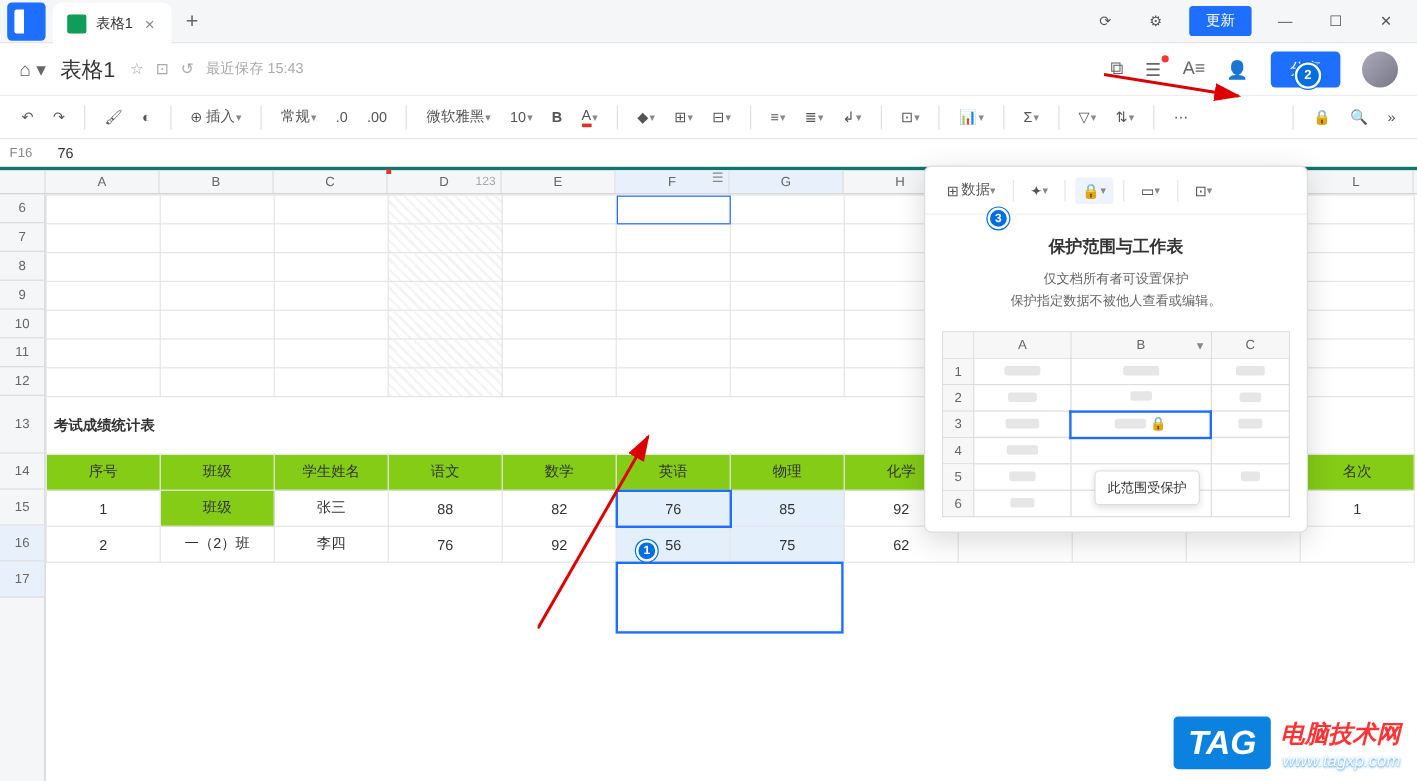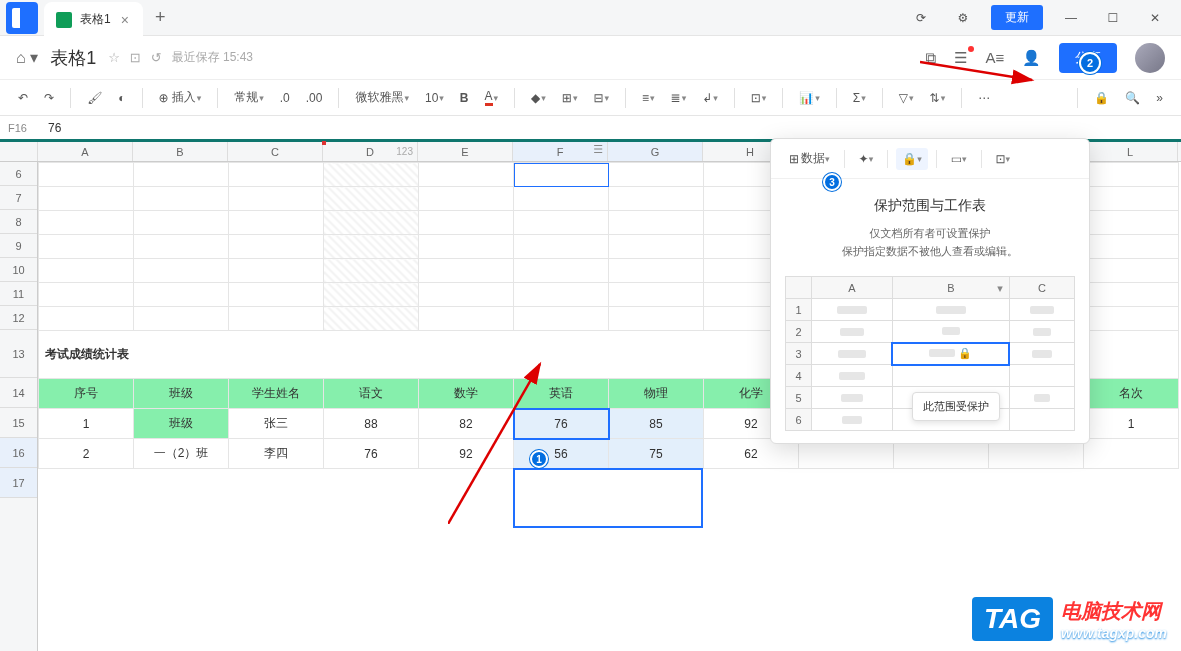--- a/index.html
+++ b/index.html
@@ -50,36 +50,36 @@
     .row-headers { width: 38px; background: #f5f6f7; border-right: 1px solid #ccc; }
     .row-h { height: 24px; text-align: center; font-size: 11px; color: #666; border-bottom: 1px solid #ddd; line-height: 24px; }
     .row-h.tall { height: 48px; line-height: 48px; }
     .row-h.sel { background: #e8f0fb; }
 
     .grid { position: relative; }
     table.sheet { border-collapse: collapse; }
     table.sheet td { width: 95px; height: 24px; border: 1px solid #e5e5e5; font-size: 12px; text-align: center; }
     .title-cell { font-size: 22px; font-weight: bold; text-align: left !important; padding-left: 6px; }
     .hatch { background: repeating-linear-gradient(45deg,#f3f3f3 0,#f3f3f3 2px,#fff 2px,#fff 6px); }
-    .head-y { background: #86efac; font-weight: 500; }
+    .head-y { background: #84cc16; font-weight: 500; }
     .sel-cell { background: #e3effb; }
     .sel-border { outline: 2px solid #1e6fff; outline-offset: -1px; }
     .fsel { outline: 1px solid #1e6fff; outline-offset: -1px; }
 
     .callout { width: 18px; height: 18px; border-radius:50%; background:#026ee0; color:#fff; display:flex; align-items:center; justify-content:center; font-size:10px; font-weight:bold; position:absolute; border:2px solid #fff; box-shadow:0 0 0 1px #026ee0; z-index:5;}
 
     .arrow { position:absolute; z-index:4; }
 
     
     .popup { position: absolute; top: 138px; left: 770px; width: 320px; background: #fff; border: 1px solid #ddd; border-radius: 6px; box-shadow: 0 6px 24px rgba(0,0,0,.15); padding-bottom:12px; z-index:10; }
     .popup-toolbar { height: 40px; display: flex; align-items: center; gap: 4px; padding: 0 12px; border-bottom:1px solid #f0f0f0; }
     .ptbtn { padding: 4px 6px; border-radius:3px; display:flex; align-items:center; gap:2px; color:#555; font-size:12px; }
     .ptbtn.active { background:#eef4ff; }
     .ptsep { width:1px; height:18px; background:#e5e5e5; margin:0 4px;}
-    .popup-title { text-align:center; font-size:14px; font-weight:400; margin:18px 0 10px; color:#333; }
+    .popup-title { text-align:center; font-size:14px; font-weight:700; margin:18px 0 10px; color:#333; }
     .popup-sub { text-align:center; font-size:11px; color:#666; line-height:1.6; }
     .mini-table { margin:16px auto 0; border-collapse:collapse; width:290px; }
     .mini-table td, .mini-table th { border:1px solid #ddd; height:22px; font-size:11px; text-align:center; position:relative; }
     .mini-table th { background:#f7f7f7; font-weight:normal; color:#666; }
     .mini-table .rh { width:26px; background:#f7f7f7; color:#666;}
     .mini-bar { display:inline-block; height:8px; background:#e6e6e6; border-radius:2px; }
     .mini-lock { border:2px solid #1e6fff !important; }
     .mini-tip { position:absolute; top:392px; left:912px; background:#fff; border:1px solid #ddd; padding:6px 10px; font-size:11px; border-radius:4px; box-shadow:0 2px 6px rgba(0,0,0,.12); z-index:20; }
 
     .tag-badge { position:absolute; bottom:10px; right:14px; display:flex; align-items:center; gap:8px; z-index:30;}
@@ -463,15 +463,15 @@
         </tr>
   </tbody>
     </table>
 </div>
 <div class="mini-tip">此范围受保护</div>
 
 <div class="tag-badge">
   <span class="tag-box">TAG</span>
   <div>
     <div class="tag-text">电脑技术网</div>
-    <div style="color:#fff;font-style:italic;font-size:14px;text-align:right;text-shadow:0 1px 2px #0b82e0;font-weight:bold;">www.tagxp.com</div>
+    <div style="color:#fff;font-style:italic;font-size:14px;text-align:right;text-shadow:0 1px 2px #0b82e0;">www.tagxp.com</div>
   </div>
 </div>
 
 </body></html>

